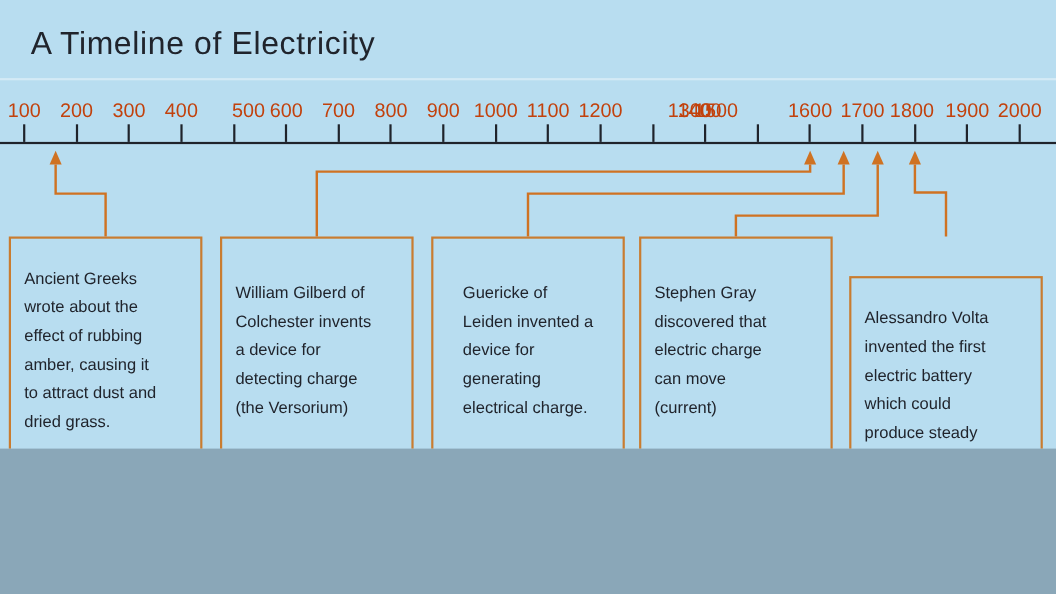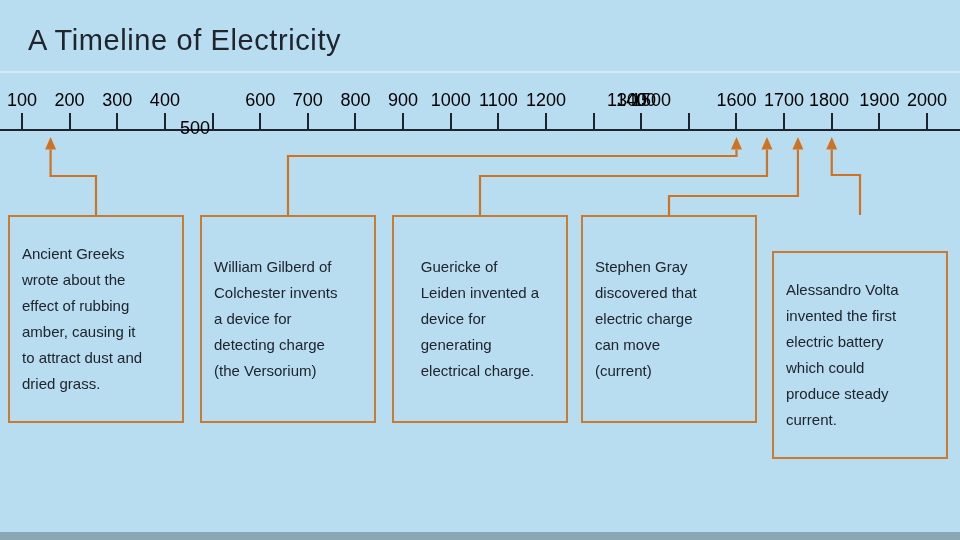--- a/index.html
+++ b/index.html
@@ -1,32 +1,32 @@
 <!DOCTYPE html>
 <html><head>
 <meta charset="utf-8">
 <style>
   html,body{margin:0;padding:0;background:#8aa7b8;}
   .slide{
-    position:relative;width:960px;height:532px;overflow:hidden;
+    position:relative;width:960px;height:408px;overflow:hidden;
     background:#b8ddf0;
     font-family:"Liberation Sans",sans-serif;
   }
   .title{
     position:absolute;left:28px;top:24px;
     font-size:29px;letter-spacing:.6px;font-weight:400;
     color:#20242c;white-space:nowrap;
   }
   .divider{
     position:absolute;left:0;right:0;top:71px;height:2px;
     background:#d4eaf6;
   }
   .tick-label{
     position:absolute;top:90px;transform:translateX(-50%);
-    font-size:18px;color:#000000;white-space:nowrap;text-align:right;
+    font-size:18px;color:#c2410c;white-space:nowrap;text-align:right;
   }
   .tick{
     position:absolute;top:113px;width:2px;height:16px;
     margin-left:-1px;background:#1f232b;
   }
   .axis-line{
     position:absolute;left:0;right:0;top:129px;height:2px;
     background:#1f232b;
   }
   .connector-svg{
@@ -53,21 +53,21 @@
     <div class="axis-line"></div>
 
   <div class="tick-label" style="left: 22px;">100</div>
       <div class="tick" style="left: 22px;"></div>
       <div class="tick-label" style="left: 69.632px;">200</div>
       <div class="tick" style="left: 69.632px;"></div>
       <div class="tick-label" style="left: 117.264px;">300</div>
       <div class="tick" style="left: 117.264px;"></div>
       <div class="tick-label" style="left: 164.896px;">400</div>
       <div class="tick" style="left: 164.896px;"></div>
-      <div class="tick-label" style="left: 195px; margin-top: 28px;">500</div>
+      <div class="tick-label" style="left: 226px;">500</div>
       <div class="tick" style="left: 212.528px;"></div>
       <div class="tick-label" style="left: 260.16px;">600</div>
       <div class="tick" style="left: 260.16px;"></div>
       <div class="tick-label" style="left: 307.792px;">700</div>
       <div class="tick" style="left: 307.792px;"></div>
       <div class="tick-label" style="left: 355.424px;">800</div>
       <div class="tick" style="left: 355.424px;"></div>
       <div class="tick-label" style="left: 403.056px;">900</div>
       <div class="tick" style="left: 403.056px;"></div>
       <div class="tick-label" style="left: 450.688px;">1000</div>

